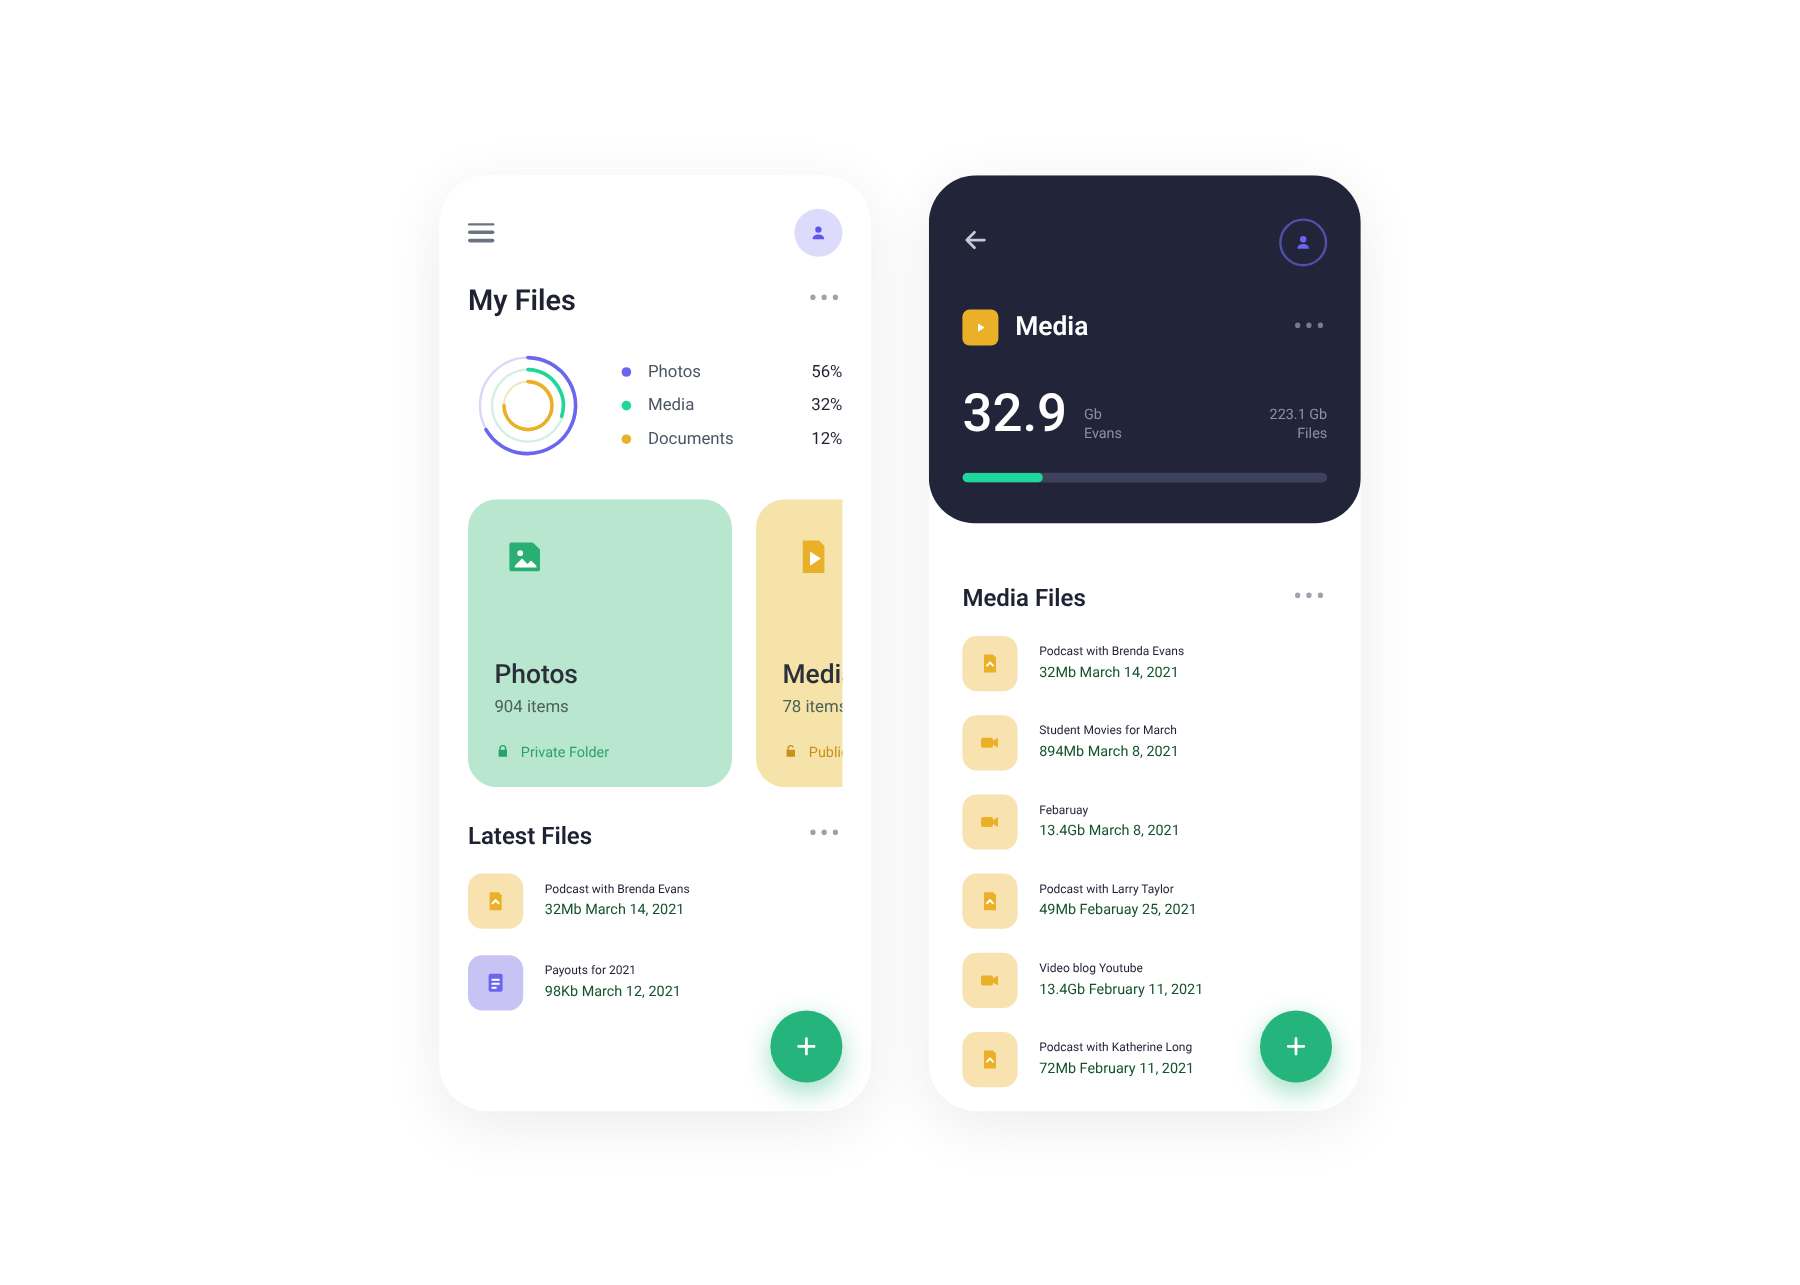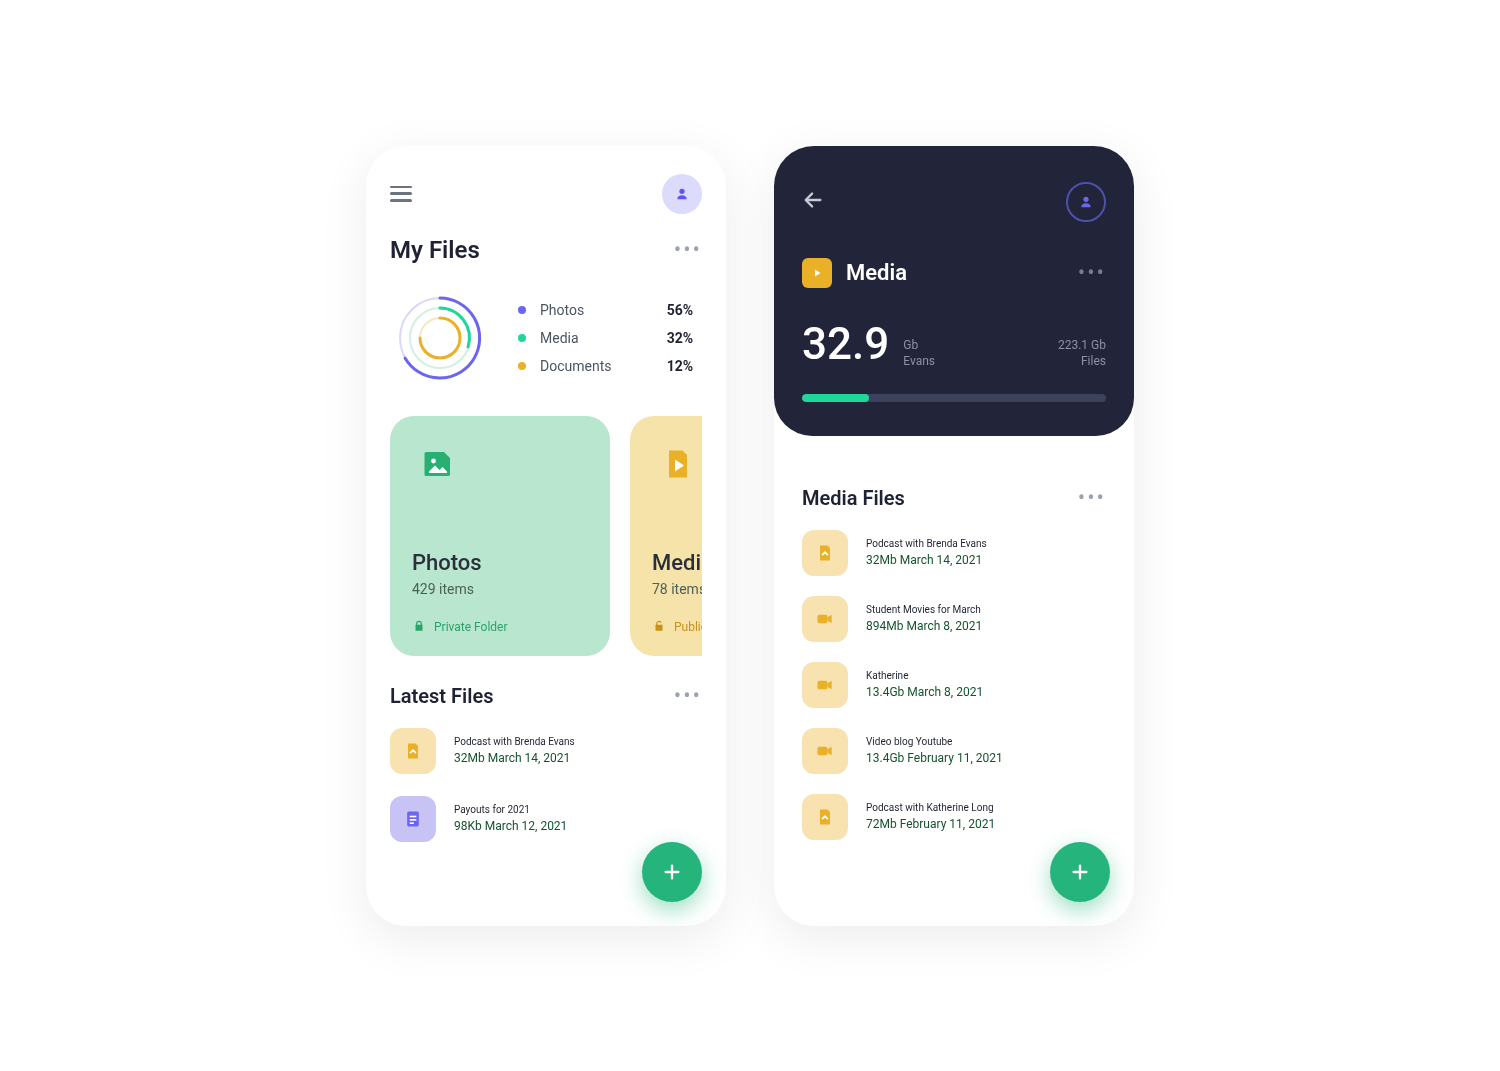--- a/index.html
+++ b/index.html
@@ -39,21 +39,21 @@
   .section-row { display:flex; justify-content:space-between; align-items:center; margin-top:22px; }
   .section-title { font-size:24px; font-weight:600; color:#1f2233; }
   .more-dots { color:#9ca3af; font-size:22px; letter-spacing:2px; cursor:pointer; line-height:0.5;}
   
   .storage-block { display:flex; align-items:center; gap:28px; margin: 24px 0 28px; }
   .donut { width:100px; height:100px; }
   .legend { flex:1; display:flex; flex-direction:column; gap:12px; }
   .legend-row { display:flex; align-items:center; gap:14px; font-size:14px; }
   .dot { width:8px; height:8px; border-radius:50%; flex-shrink:0;}
   .legend-label { color:#4b5563; flex:1; }
-  .legend-pct { color:#1f2233; font-weight:700; width:44px; text-align:center;}
+  .legend-pct { color:#1f2233; font-weight:400; width:44px; text-align:right;}
   
   .folder-cards { display:flex; gap:20px; overflow:hidden; }
   .folder-card {
     width:220px; flex-shrink:0; border-radius:24px; padding:22px 22px 20px;
     display:flex; flex-direction:column; cursor:pointer;
   }
   .folder-card.green { background:#b9e6cf; }
   .folder-card.yellow { background:#f6e3aa; }
   .folder-icon { width:52px; height:52px; border-radius:10px; display:flex; align-items:center; justify-content:center; margin-bottom:60px;}
   .folder-icon svg{ width:36px; height:36px;}
@@ -171,21 +171,21 @@
       <div class="folder-card green">
         <div class="folder-icon">
           <svg viewBox="0 0 24 24" fill="#2aa36b">
             <path d="M4 5h16v14H4z" opacity="0"></path>
             <path d="M3 5a1 1 0 0 1 1-1h12l4 4v11a1 1 0 0 1-1 1H4a1 1 0 0 1-1-1z" fill="#28b073"></path>
             <circle cx="9" cy="10" r="1.6" fill="#fff"></circle>
             <path d="M6 17l4-4 3 3 2-2 3 3v1H6z" fill="#fff"></path>
           </svg>
         </div>
         <div class="folder-title">Photos</div>
-        <div class="folder-sub">429 items</div>
+        <div class="folder-sub">904 items</div>
         <div class="folder-badge fc-green-txt">
           <span><svg viewBox="0 0 24 24" fill="currentColor">
               <path d="M7 10V8a5 5 0 0 1 10 0v2h1v10H6V10zm2 0h6V8a3 3 0 0 0-6 0z"></path>
             </svg></span>
           <span>Private Folder</span>
         </div>
       </div>
       <div class="folder-card yellow">
         <div class="folder-icon">
           <svg viewBox="0 0 24 24" fill="#eab028">
@@ -322,22 +322,34 @@
           </div>
         </div>
         <div class="file-row">
           <div class="file-ico ico-amber">
             <svg viewBox="0 0 24 24" fill="#eab028">
               <rect x="3" y="7" width="12" height="10" rx="2"></rect>
               <path d="M15 10l5-3v10l-5-3z"></path>
             </svg>
           </div>
           <div>
-            <div class="file-name">Katherine</div>
+            <div class="file-name">Febaruay</div>
             <div class="file-meta">13.4Gb March 8, 2021</div>
+          </div>
+        </div>
+        <div class="file-row">
+          <div class="file-ico ico-amber">
+            <svg viewBox="0 0 24 24" fill="#d19a14">
+              <path d="M6 3h9l3 3v15H6z" fill="#eab028"></path>
+              <path d="M9 14l3-3 3 3" stroke="#fff" stroke-width="2" fill="none" stroke-linecap="round"></path>
+            </svg>
+          </div>
+          <div>
+            <div class="file-name">Podcast with Larry Taylor</div>
+            <div class="file-meta">49Mb Febaruay 25, 2021</div>
           </div>
         </div>
         <div class="file-row">
           <div class="file-ico ico-amber">
             <svg viewBox="0 0 24 24" fill="#eab028">
               <rect x="3" y="7" width="12" height="10" rx="2"></rect>
               <path d="M15 10l5-3v10l-5-3z"></path>
             </svg>
           </div>
           <div>

